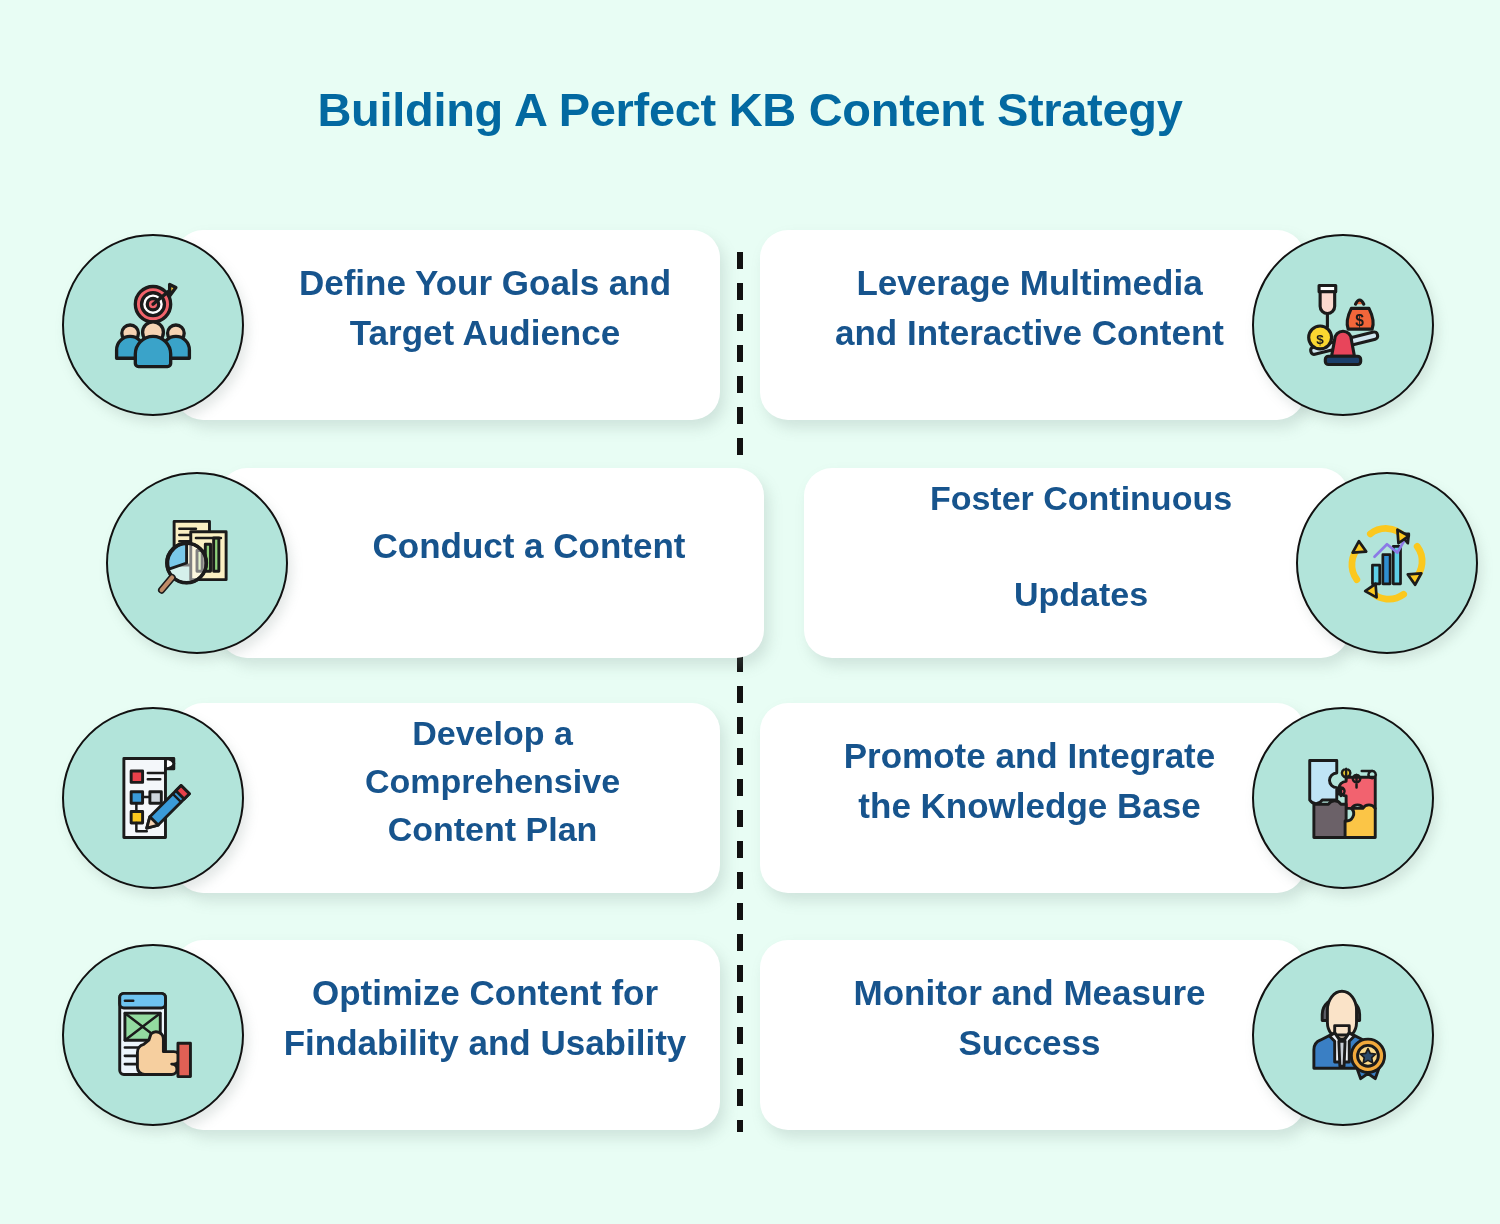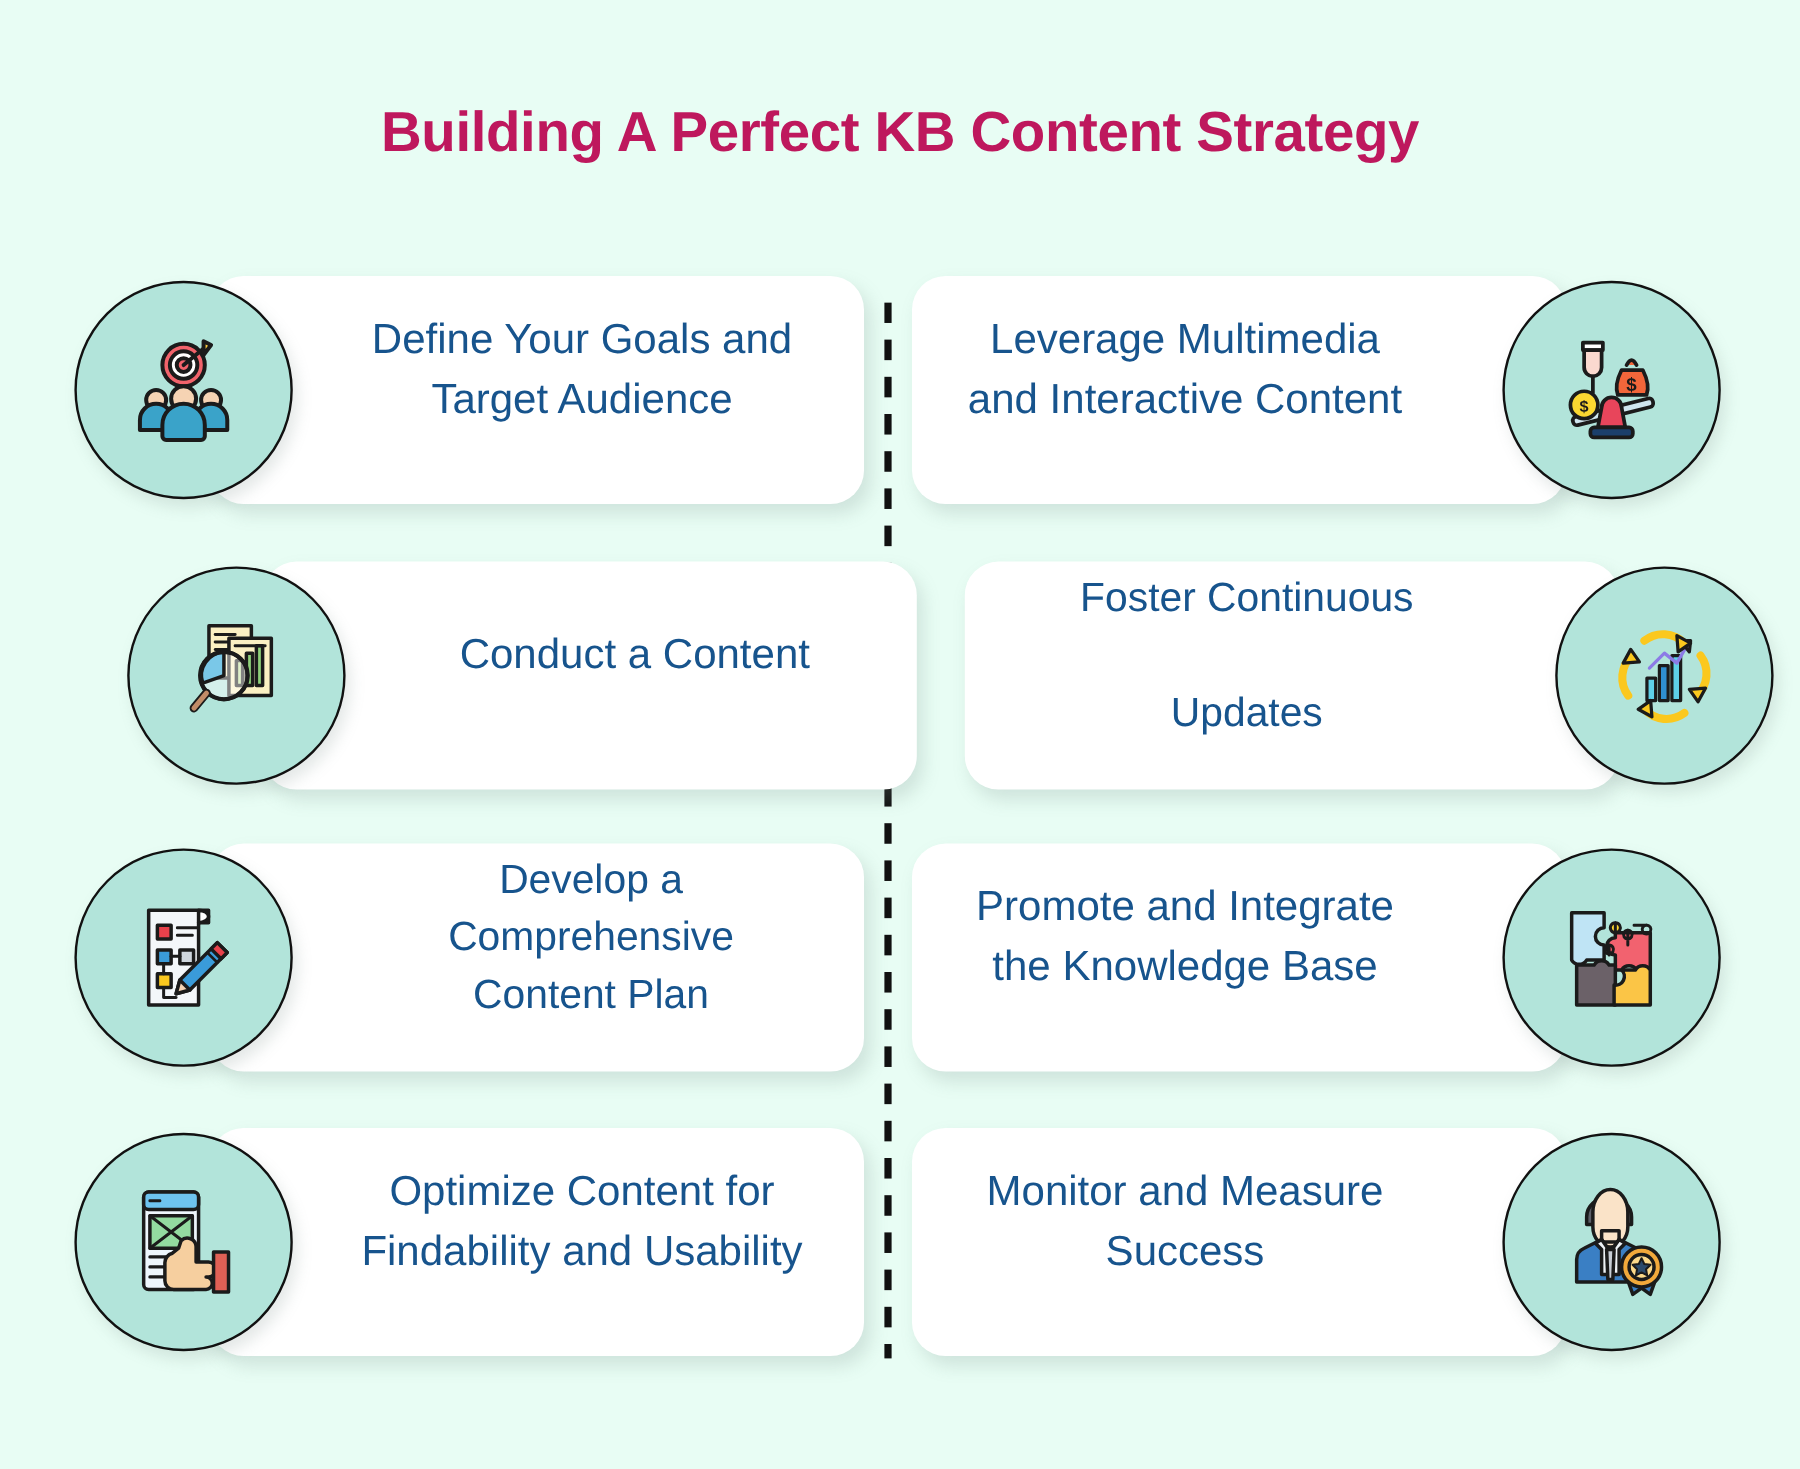--- a/index.html
+++ b/index.html
@@ -22,21 +22,21 @@
   
   .title {
     position: absolute;
     top: 82px;
     left: 0;
     width: 1500px;
     text-align: center;
     font-size: 47px;
     font-weight: bold;
     letter-spacing: -0.3px;
-    color: #be185d;
+    color: #0369a1;
     white-space: nowrap;
   }
 
   
   .divider {
     position: absolute;
     left: 737px;
     top: 252px;
     width: 6px;
     height: 880px;
@@ -90,27 +90,27 @@
 
   .card-text {
     position: absolute;
     top: 0;
     height: 156px;
     display: flex;
     align-items: center;
     justify-content: center;
     text-align: center;
     font-size: 35px;
-    font-weight: 400;
+    font-weight: 700;
     line-height: 1.42;
     color: #17548d;
     padding: 0 10px;
   }
   .text-left  { left: 250px; width: 470px; }
-  .text-right { left: 740px; width: 495px; }
+  .text-right { left: 782px; width: 495px; }
 
   .text-left.three-line, .text-right.three-line { font-size: 34px; padding-left: 25px; }
 </style>
 </head>
 <body>
 
 <div class="page">
 
   <h1 class="title">Building A Perfect KB Content Strategy</h1>
 

